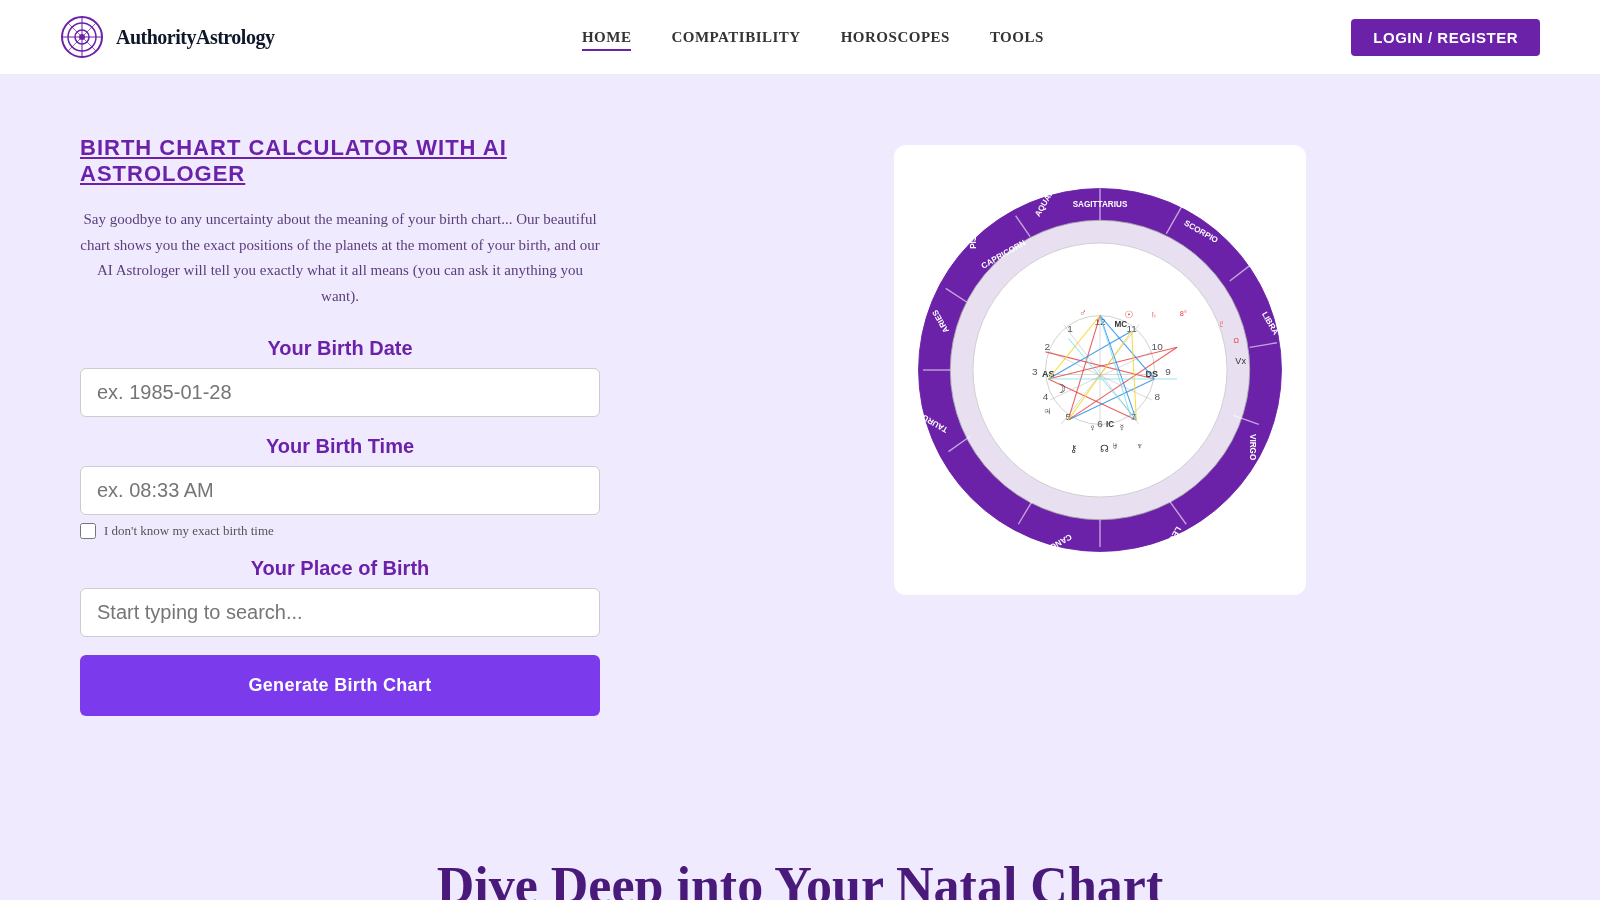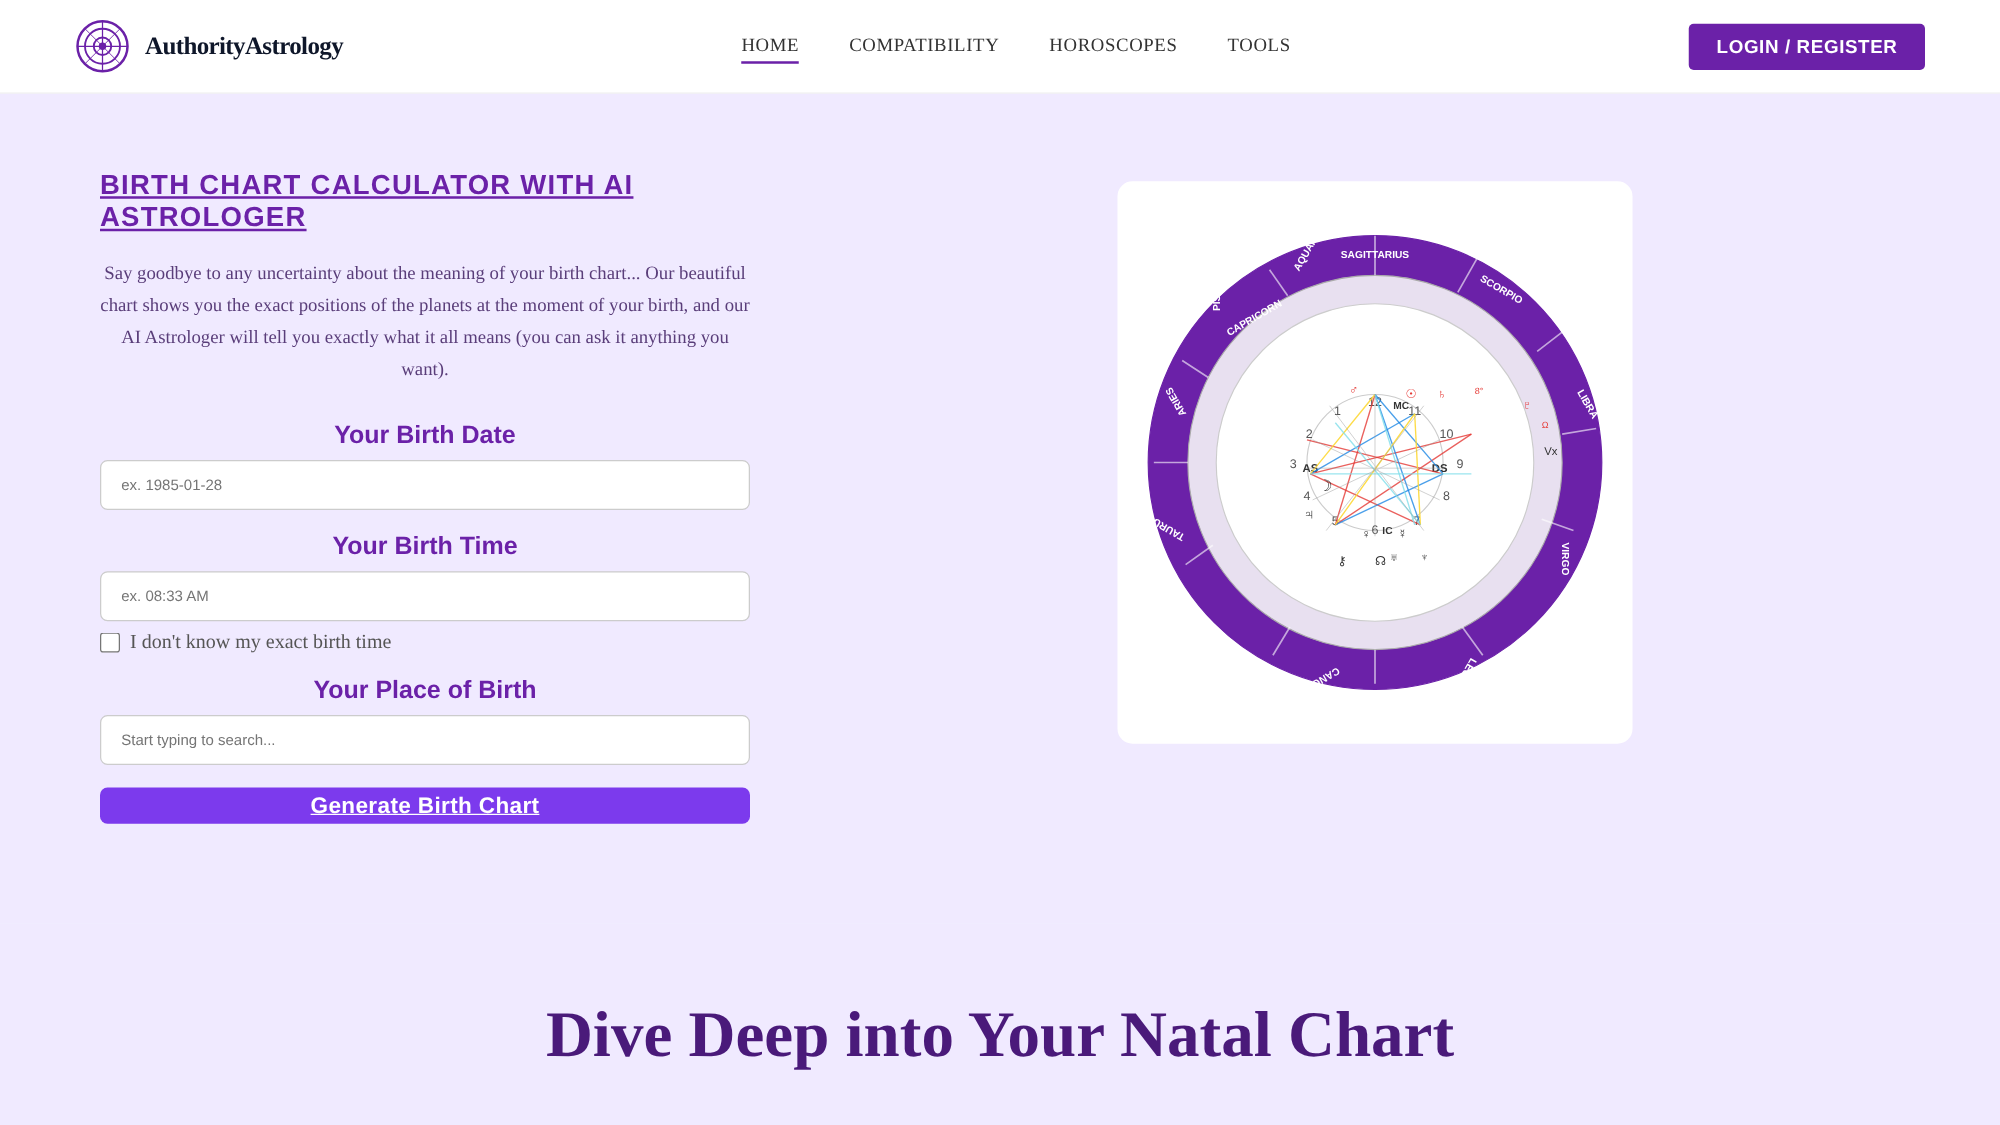--- a/index.html
+++ b/index.html
@@ -32,21 +32,21 @@
       color: #0f172a;
       letter-spacing: -0.5px;
     }
     .nav-links {
       display: flex;
       gap: 40px;
       list-style: none;
     }
     .nav-link {
       font-size: 15px;
-      font-weight: 400;
+      font-weight: 700;
       color: #333;
       text-decoration: none;
       letter-spacing: 0.5px;
       padding-bottom: 4px;
       border-bottom: 2px solid transparent;
     }
     .nav-link.active {
       border-bottom: 2px solid #6b21a8;
       color: #333;
     }
@@ -98,55 +98,54 @@
       color: #6b21a8;
       text-align: center;
       margin-bottom: 8px;
       font-family: Arial, sans-serif;
     }
     .text-input {
       width: 100%;
       padding: 12px 16px;
       border: 1px solid #ccc;
       border-radius: 6px;
-      font-size: 12px;
+      font-size: 20px;
       color: #999;
       margin-bottom: 18px;
       background: #fff;
       outline: none;
     }
     .checkbox-row {
       display: flex;
       align-items: center;
       gap: 8px;
       margin-bottom: 18px;
       margin-top: -10px;
     }
     .checkbox-row input[type="checkbox"] {
       width: 16px;
       height: 16px;
       accent-color: #6b21a8;
     }
     .checkbox-label {
-      font-size: 16px;
+      font-size: 13px;
       color: #555;
       text-align: center;
     }
     .btn-generate {
       width: 100%;
       background: #7c3aed;
       color: #fff;
       border: none;
-      padding: 4px;
+      padding: 20px;
       font-size: 18px;
       font-weight: 600;
       border-radius: 6px;
       cursor: pointer;
       letter-spacing: 0.3px;
-      text-decoration: underline;
     }
 
     
     .hero-right {
       flex: 1;
       display: flex;
       justify-content: center;
       align-items: flex-start;
       padding-top: 10px;
     }

